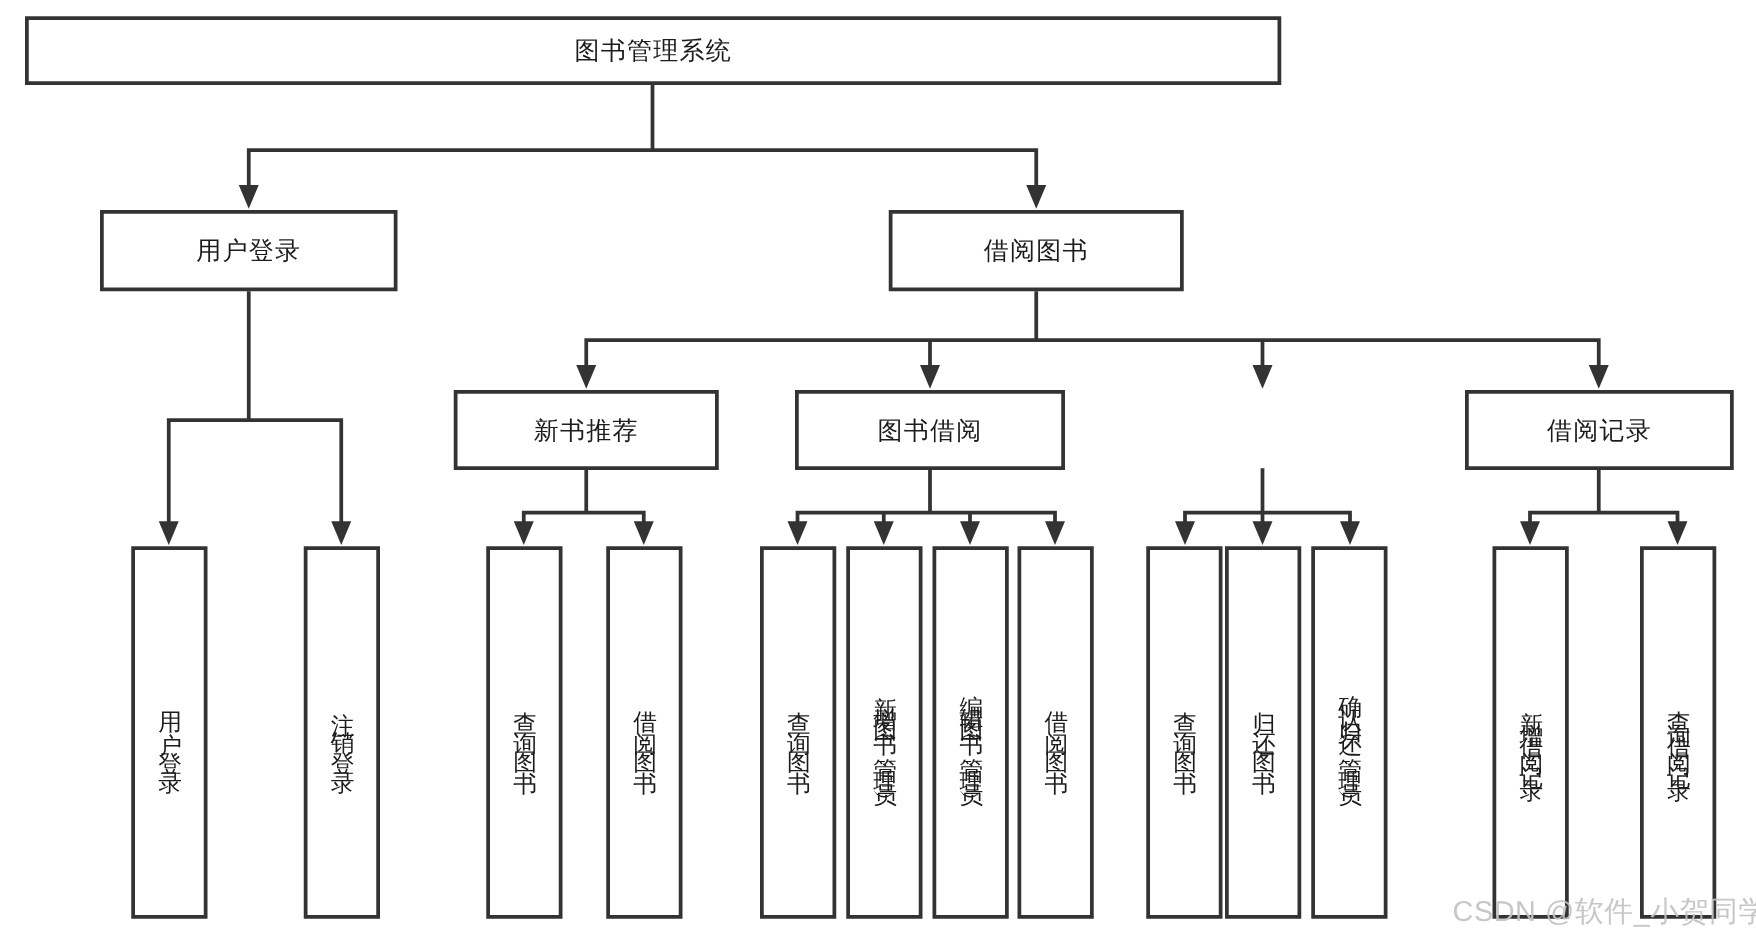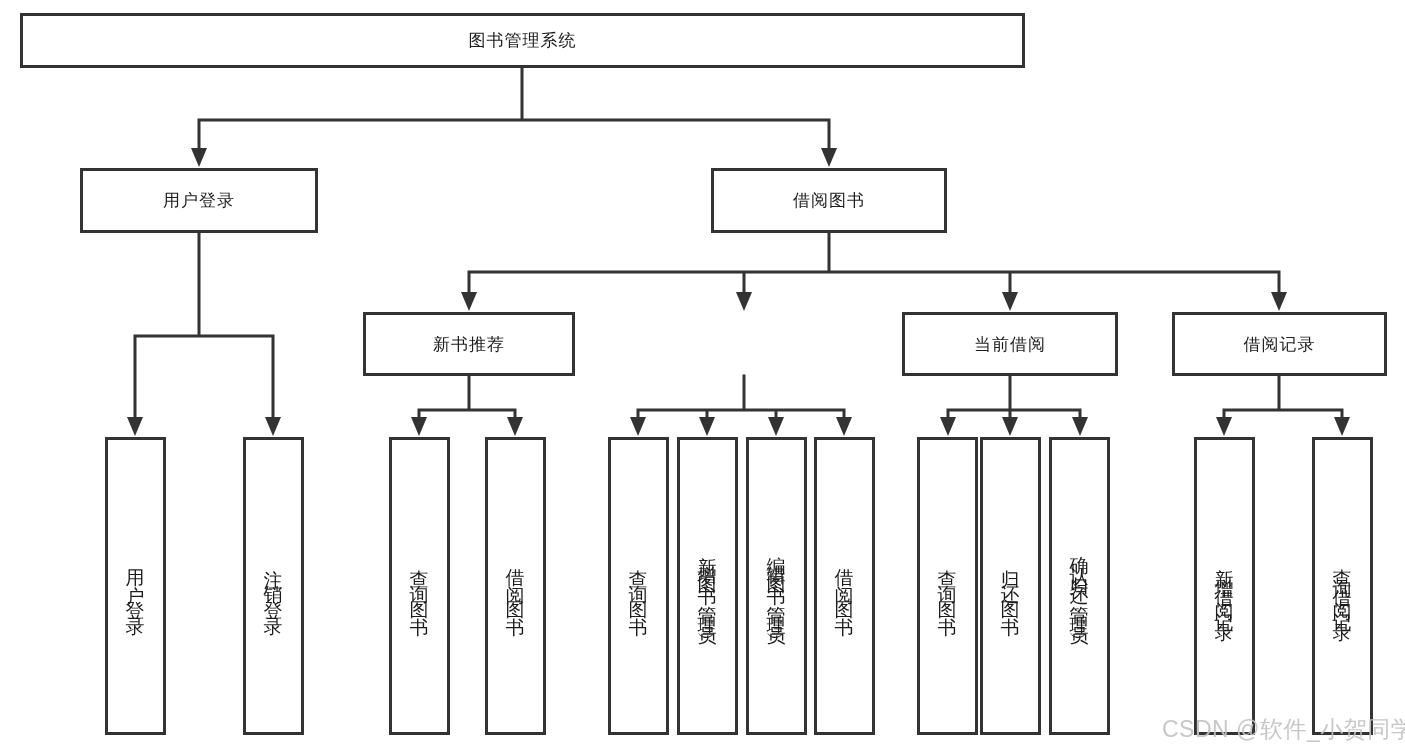--- a/index.html
+++ b/index.html
@@ -7,21 +7,21 @@
     position:relative;width:1405px;height:747px;background:#ffffff;overflow:hidden;
     font-family:"Liberation Sans","DejaVu Sans",sans-serif;color:#1c1c1c;
   }
   .wires{position:absolute;left:0;top:0;z-index:1;}
   .box{
     position:absolute;box-sizing:border-box;background:#ffffff;
     border:3px solid #333333;z-index:2;
   }
   .hbox{
     display:flex;align-items:center;justify-content:center;
-    font-size:17px;letter-spacing:1px;white-space:nowrap;
+    font-size:20px;letter-spacing:1px;white-space:nowrap;
   }
   .vbox{
     writing-mode:vertical-rl;text-orientation:mixed;
     text-align:center;line-height:55px;font-size:19px;
   }
   .sp4{letter-spacing:16px;}
   .sp6{letter-spacing:11px;}
   .sp9{letter-spacing:10px;}
   .watermark{
     position:absolute;left:1162px;top:714px;z-index:5;
@@ -53,21 +53,21 @@
              M1072,417 L1088,417 L1080,436 Z
              M1216,417 L1232,417 L1224,436 Z  M1334,417 L1350,417 L1342,436 Z"></path>
   </svg>
 
   <div class="box hbox" style="left:20px;top:13px;width:1005px;height:55px;">图书管理系统</div>
 
   <div class="box hbox" style="left:80px;top:168px;width:238px;height:65px;">用户登录</div>
   <div class="box hbox" style="left:711px;top:168px;width:236px;height:65px;">借阅图书</div>
 
   <div class="box hbox" style="left:363px;top:312px;width:212px;height:64px;">新书推荐</div>
-  <div class="box hbox" style="left:902px;top:312px;width:216px;height:64px;">当前借阅</div>
+  <div class="box hbox" style="left:636px;top:312px;width:216px;height:64px;">图书借阅</div>
   <div class="box hbox" style="left:1172px;top:312px;width:215px;height:64px;text-align:right;">借阅记录</div>
 
   <div class="box vbox sp4" style="left:105px;top:437px;width:61px;height:298px;">用户登录</div>
   <div class="box vbox sp4" style="left:243px;top:437px;width:61px;height:298px;">注销登录</div>
 
   <div class="box vbox sp4" style="left:389px;top:437px;width:61px;height:298px;">查询图书</div>
   <div class="box vbox sp4" style="left:485px;top:437px;width:61px;height:298px;">借阅图书</div>
 
   <div class="box vbox sp4" style="left:608px;top:437px;width:61px;height:298px;">查询图书</div>
   <div class="box vbox sp9" style="left:677px;top:437px;width:61px;height:298px;">新增图书（管理员）</div>

